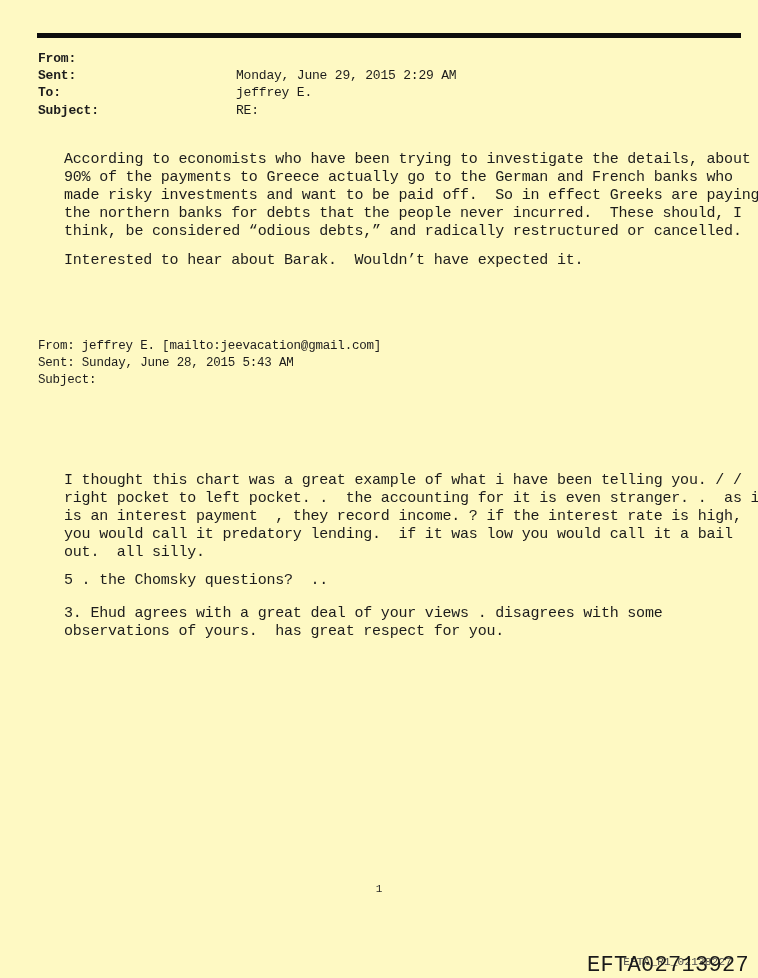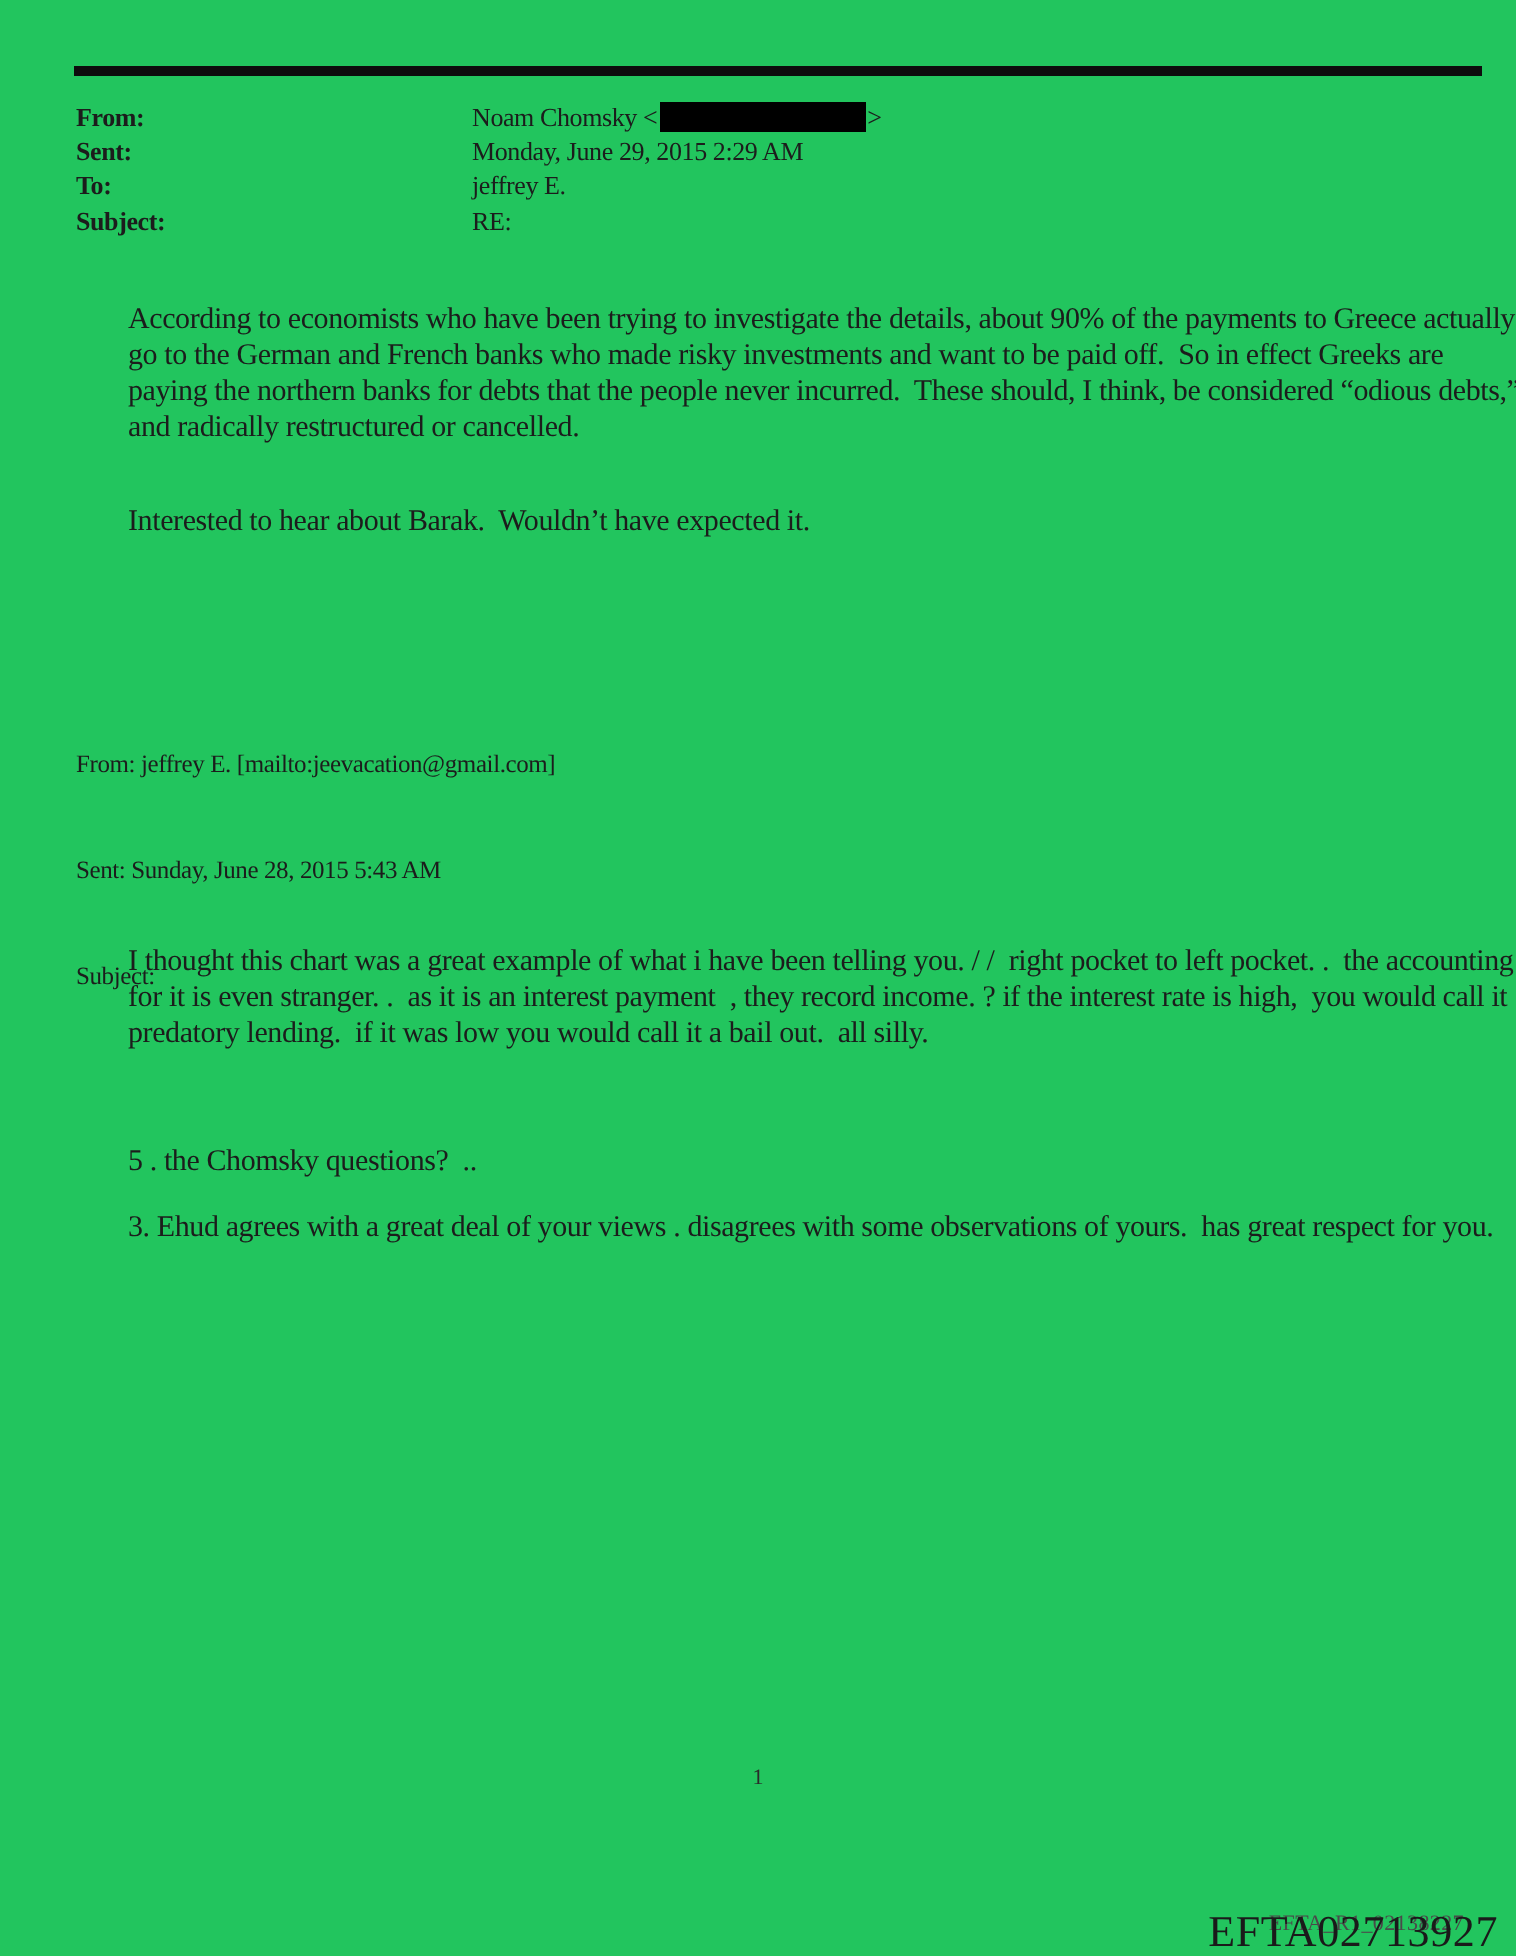--- a/index.html
+++ b/index.html
@@ -4,22 +4,22 @@
 <style>
   html, body {
     margin: 0;
     padding: 0;
     background: #ffffff;
   }
   .page {
     position: relative;
     width: 758px;
     height: 978px;
-    background: #22c55e;
-    font-family: Liberation Serif, serif;
+    background: #fef9c3;
+    font-family: Liberation Mono, monospace;
     color: #1c1c1c;
     overflow: hidden;
   }
   .top-rule {
     position: absolute;
     left: 37px;
     top: 33px;
     width: 704px;
     height: 5px;
     background: #0d0d0d;
@@ -61,21 +61,21 @@
     margin-left: 26px;
   }
   .quoted-header {
     position: absolute;
     left: 38px;
     top: 338px;
     font-size: 12.5px;
     line-height: 17.2px;
     letter-spacing: -0.2px;
   }
-  .qline { white-space: pre; margin-top: 36px; }
+  .qline { white-space: pre; }
   .page-number {
     position: absolute;
     left: 0;
     top: 883px;
     width: 100%;
     text-align: center;
     font-size: 11px;
     color: #2a2a2a;
   }
   .bates-small {
@@ -98,21 +98,20 @@
 </head>
 <body>
 
 <div class="page">
 
   <div class="top-rule"></div>
 
   <div class="email-header">
     <div class="hdr-row">
       <span class="hdr-label">From:</span>
-      <span class="hdr-value"><span>Noam Chomsky &lt;</span><span class="redaction"></span><span>&gt;</span></span>
     </div>
     <div class="hdr-row">
       <span class="hdr-label">Sent:</span>
       <span class="hdr-value">Monday, June 29, 2015 2:29 AM</span>
     </div>
     <div class="hdr-row">
       <span class="hdr-label">To:</span>
       <span class="hdr-value">jeffrey E.</span>
     </div>
     <div class="hdr-row">

